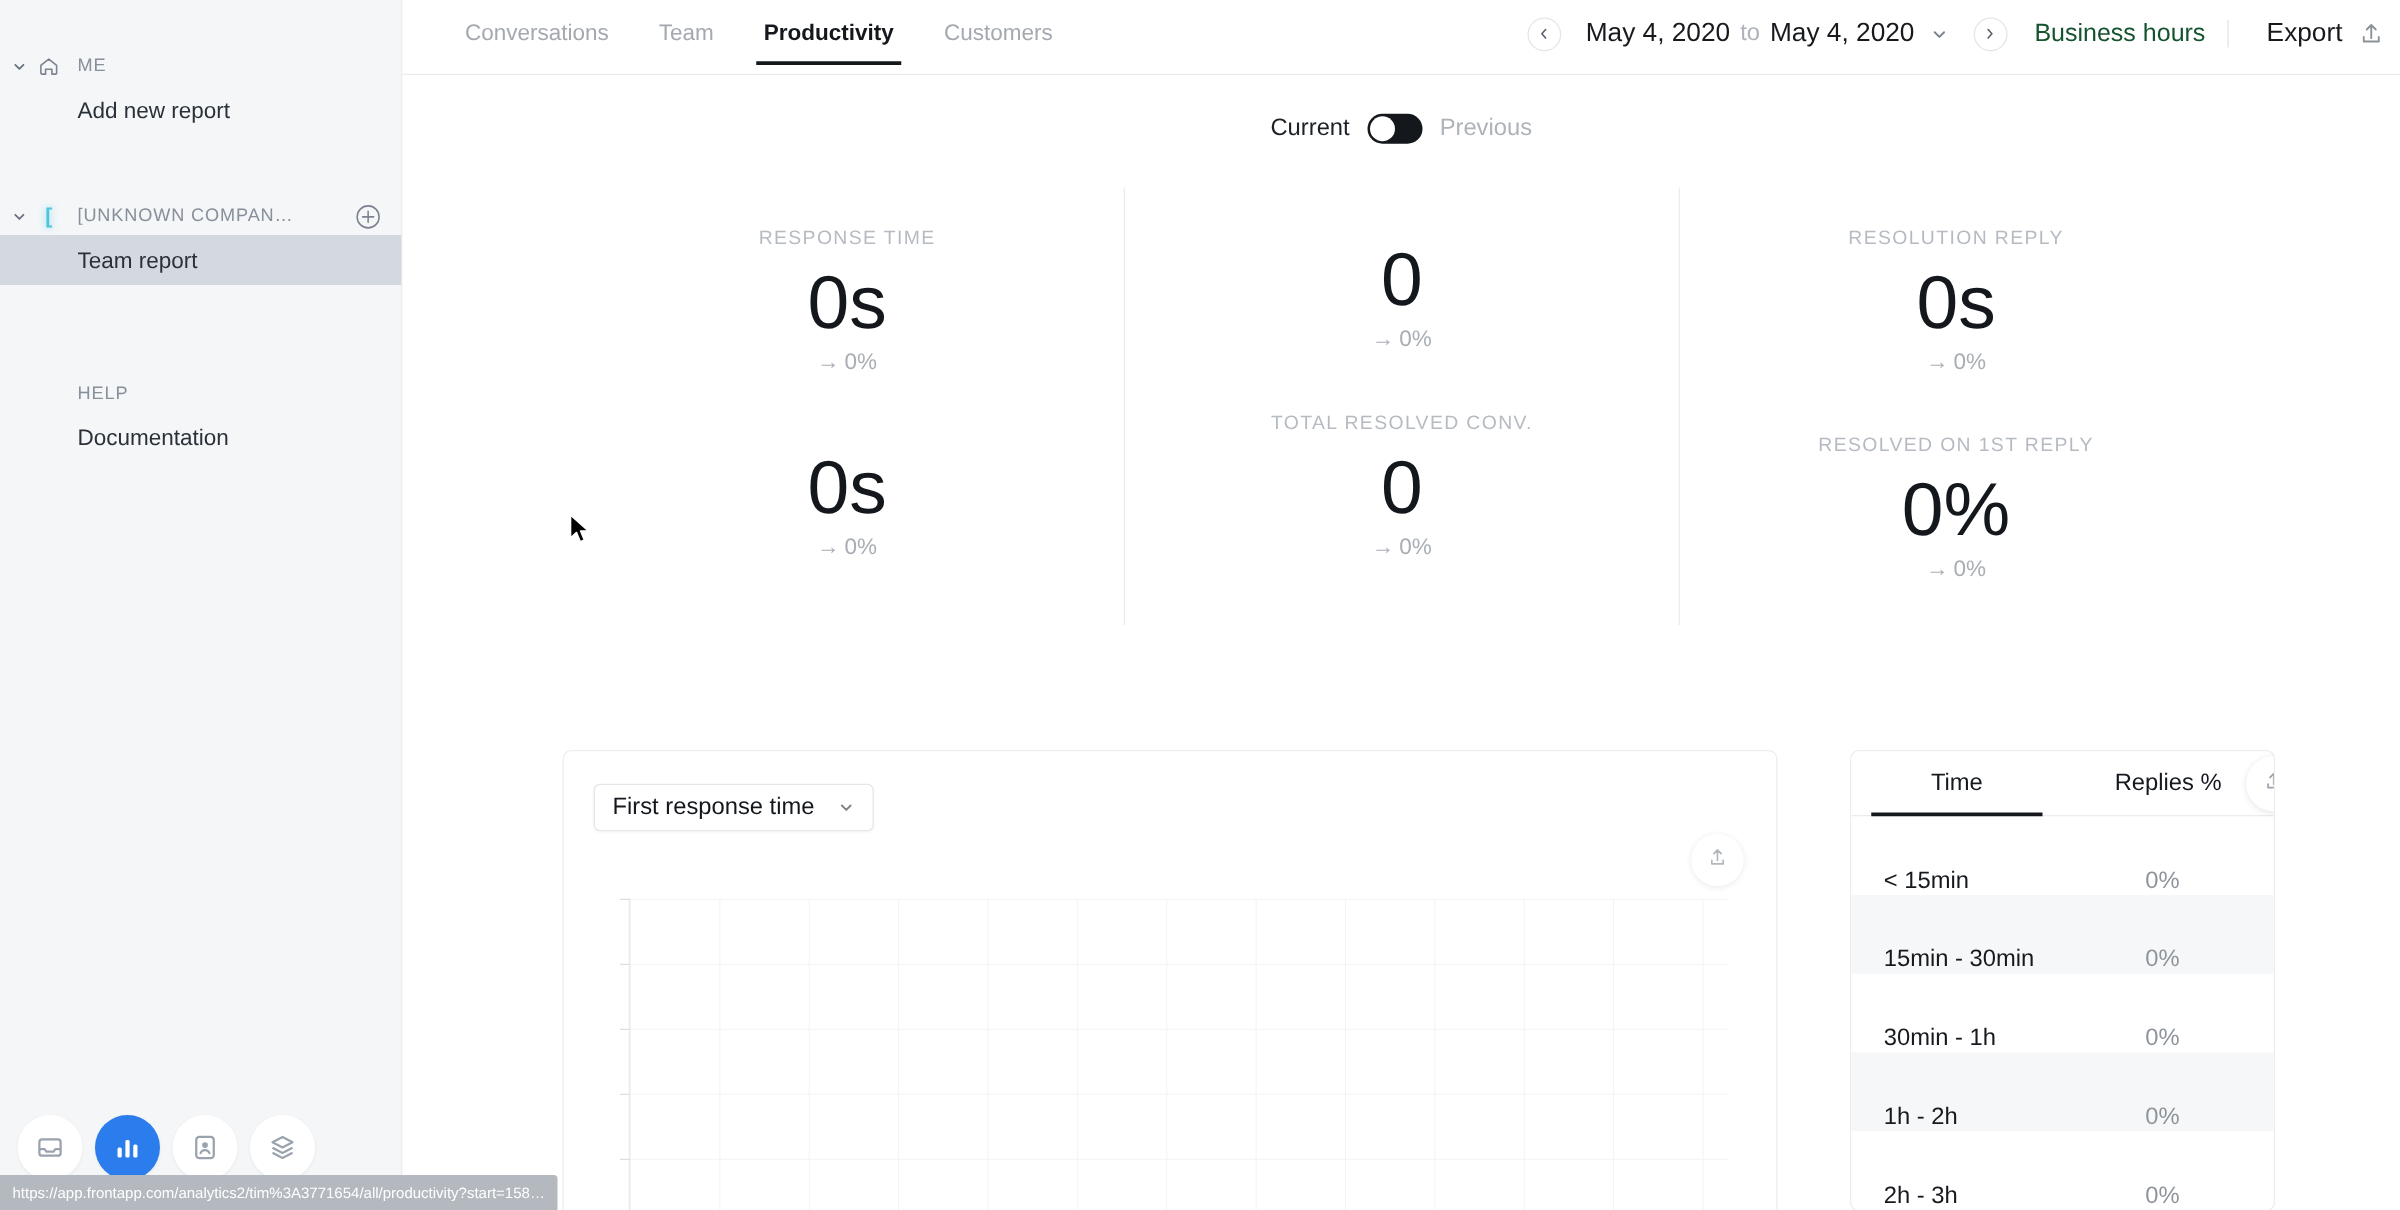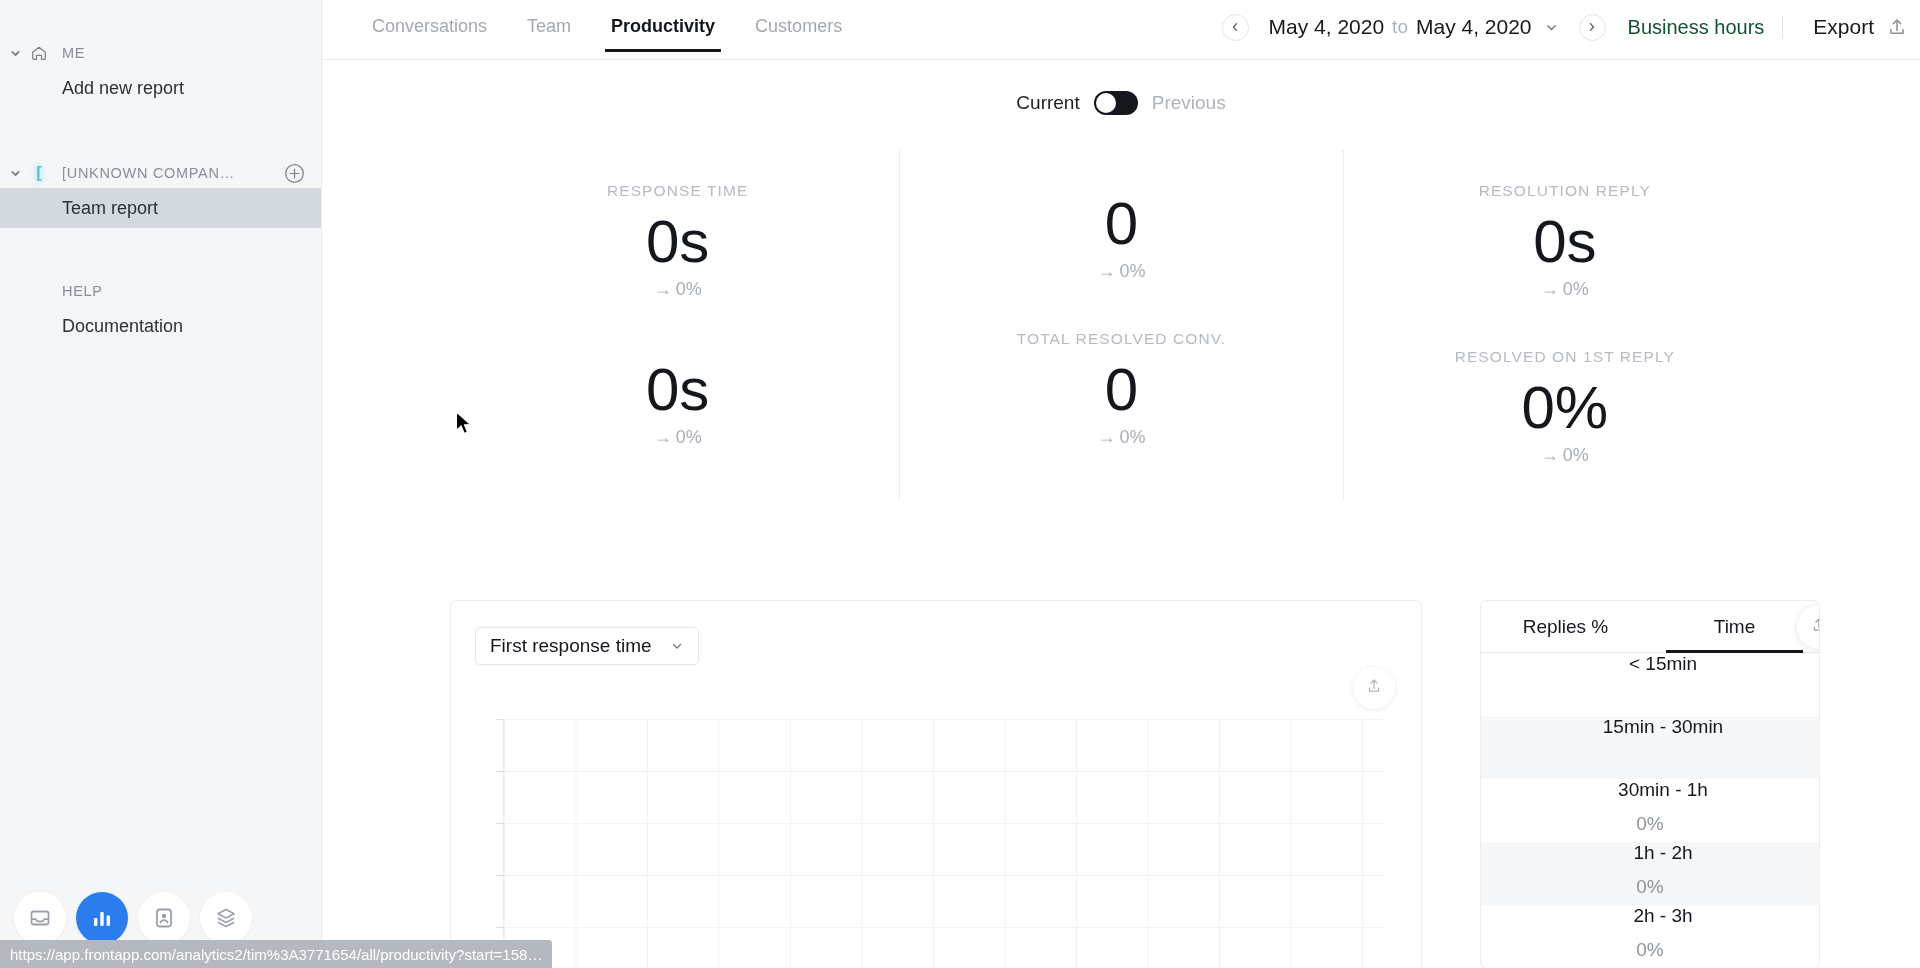--- a/index.html
+++ b/index.html
@@ -61,21 +61,21 @@
     height: 40px;
     display: flex; align-items: center;
     padding-left: 62px;
     font-size: 18px;
     color: #2b3138;
   }
   .side-item.active {
     background: #d4d9e0;
   }
   #help-head {
-    margin-top: 48px;
+    margin-top: 72px;
     justify-content: center;
   }
   #help-head .side-head-label { margin-left: 58px; }
 
   
   .company-glyph {
     color: #51c4dd;
     font-size: 17px;
     font-weight: 700;
     text-shadow: 0 0 6px rgba(120,220,240,.9);
@@ -101,21 +101,21 @@
   }
 
   
   #status-url {
     position: absolute;
     left: 0; bottom: 0;
     height: 28px;
     max-width: 640px;
     background: #b4b9c0;
     color: #ffffff;
-    font-size: 15px;
+    font-size: 12px;
     display: flex; align-items: center;
     padding: 0 10px;
     border-top-right-radius: 3px;
     white-space: nowrap;
     z-index: 40;
   }
 
   
   #main {
     position: absolute;
@@ -355,23 +355,22 @@
     border-radius: 50%;
     background: #ffffff;
     box-shadow: 0 1px 6px rgba(0,0,0,.11);
     display: flex; align-items: center; justify-content: center;
     color: #9aa0a7;
     z-index: 5;
   }
   .trow {
     display: flex;
     height: 63px;
-    align-items: center;
+    align-items: flex-end;
     font-size: 19px;
-    flex-direction: column;
   }
   .trow.alt { background: #f6f7f8; }
   .tcell-label { flex: 0 0 160px; padding-left: 26px; color: #16191e; }
   .tcell-val { flex: 1 1 auto; text-align: center; color: #8e949b; }
 
   
   #cursor {
     position: absolute;
     left: 455px; top: 411px;
     width: 18px; height: 26px;
@@ -597,25 +596,25 @@
         <div id="table-export">
           <span>
             <svg width="20" height="20" viewBox="0 0 22 22">
                 <path d="M11 13.6V4.6M7.8 7.6L11 4.3l3.2 3.3" fill="none" stroke="currentColor" stroke-width="1.5" stroke-linecap="round" stroke-linejoin="round"></path>
                 <path d="M6 13.4v3.2h10v-3.2" fill="none" stroke="currentColor" stroke-width="1.5" stroke-linecap="round" stroke-linejoin="round"></path>
               </svg>
           </span>
         </div>
 
         <div id="table-tabs">
+          <div class="ttab active">
+              <span>Time</span>
+            </div>
           <div class="ttab">
               <span>Replies %</span>
-            </div>
-          <div class="ttab active">
-              <span>Time</span>
             </div>
         </div>
 
         <div class="trow">
           <span class="tcell-label">&lt; 15min</span>
           <span class="tcell-val">0%</span>
         </div>
         <div class="trow alt">
           <span class="tcell-label">15min - 30min</span>
           <span class="tcell-val">0%</span>

